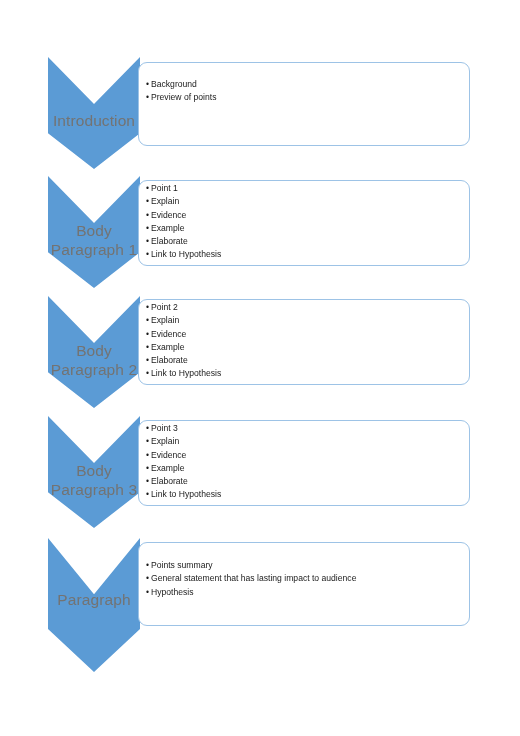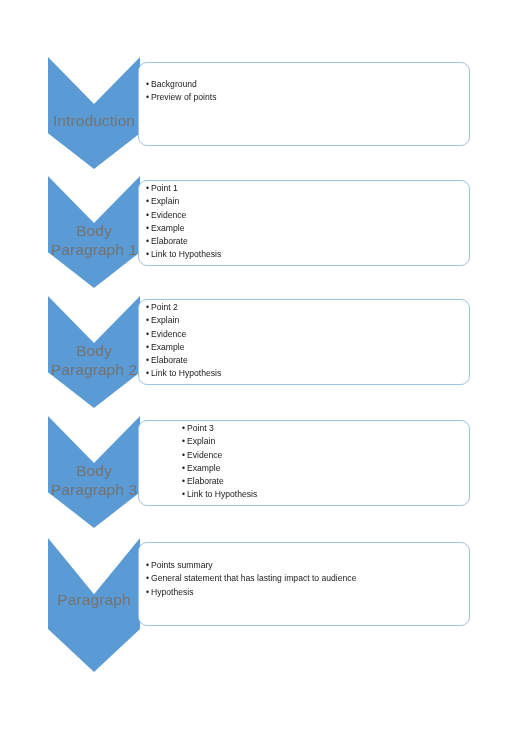--- a/index.html
+++ b/index.html
@@ -94,21 +94,21 @@
   .s1 .bullets { top: 182px; }
 
   .s2 .chevron { top: 296px; height: 112px; }
   .s2 .chevron-label { top: 341px; }
   .s2 .panel   { top: 299px; height: 86px; }
   .s2 .bullets { top: 301px; }
 
   .s3 .chevron { top: 416px; height: 112px; }
   .s3 .chevron-label { top: 461px; }
   .s3 .panel   { top: 420px; height: 86px; }
-  .s3 .bullets { top: 422px; margin-left: 36px; }
+  .s3 .bullets { top: 422px; }
 
   .s4 .chevron { top: 538px; height: 134px; }
   .s4 .chevron-label { top: 590px; }
   .s4 .panel   { top: 542px; height: 84px; }
   .s4 .bullets { top: 559px; }
 </style>
 </head>
 <body>
 
 <div id="diagram">

